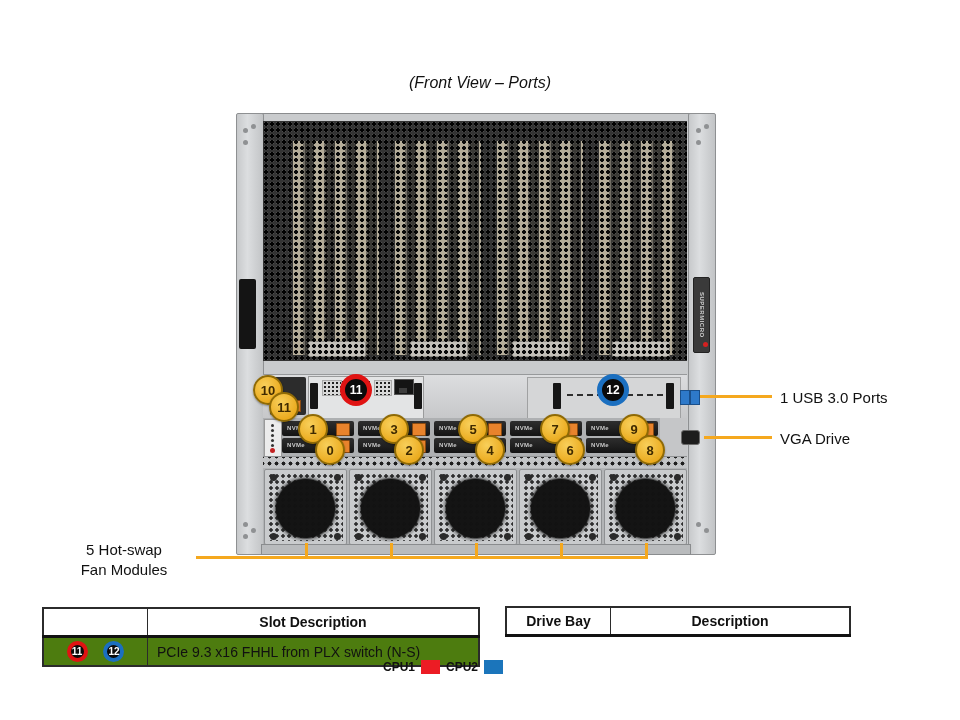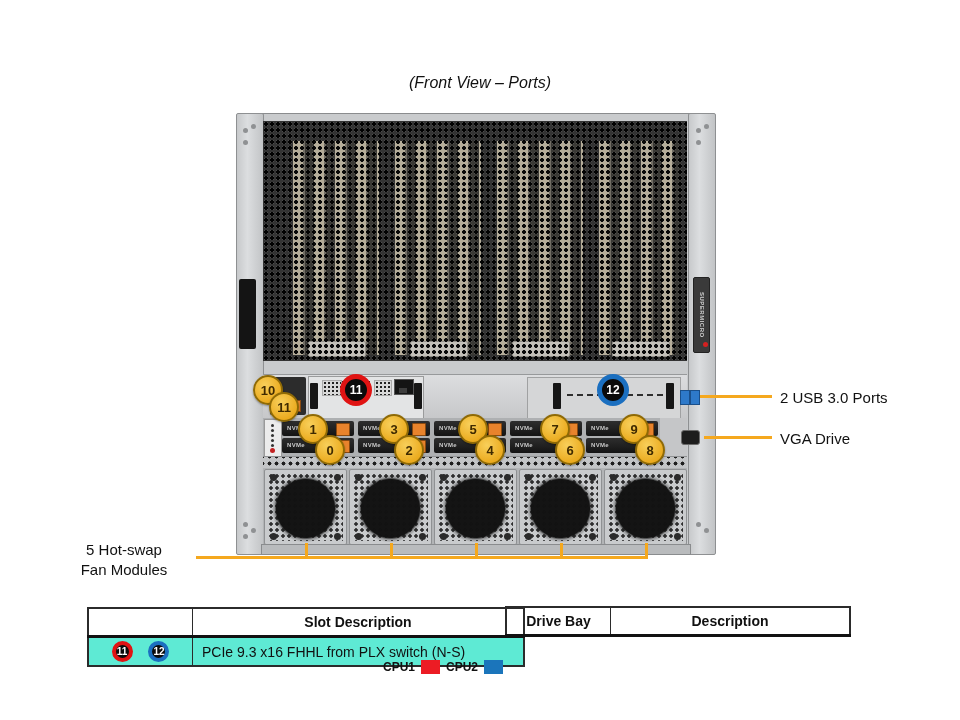--- a/index.html
+++ b/index.html
@@ -64,27 +64,27 @@
   .ring.red{border:5px solid #e01313;}
   .ring.blue{border:5px solid #1b6fc0;}
 
   
   .yline{position:absolute;background:#f5a81e;z-index:20;}
   .ann{position:absolute;font-size:15px;color:#111;z-index:20;}
   .fan-label{position:absolute;left:55px;top:540px;width:138px;text-align:center;font-size:15px;line-height:20px;color:#111;}
 
   
   table{border-collapse:collapse;font-size:14px;color:#111;}
-  .slot-table{position:absolute;left:42px;top:607px;width:438px;border:2px solid #2b2b2b;margin-left:45px;}
+  .slot-table{position:absolute;left:42px;top:607px;width:438px;border:2px solid #2b2b2b;}
   .drive-table{position:absolute;left:505px;top:606px;width:346px;border:2px solid #2b2b2b;}
   th,td{border:1.5px solid #2b2b2b;padding:0;}
   th{font-weight:bold;text-align:center;height:26px;border-bottom:3px solid #111;}
   td{height:27px;}
   td.desc{text-align:left;padding-left:9px;font-size:14px;}
-  .gray{background:#5eead4;border-radius:9px;}
+  .gray{background:#4d7c0f;border-radius:9px;}
   .badge-cell{text-align:center;white-space:nowrap;}
   .tring{display:inline-flex;width:13px;height:13px;border-radius:50%;background:#0b0b0b;color:#fff;font-size:10px;font-weight:bold;align-items:center;justify-content:center;vertical-align:middle;margin:0 6px;}
   .tring.red{border:4px solid #e01313;}
   .tring.blue{border:4px solid #1b6fc0;}
   .tgold{display:inline-flex;width:15px;height:15px;border-radius:50%;background:radial-gradient(circle at 38% 32%,#f8cf5a,#eaa91c 75%);border:2px solid #8f6a06;color:#6b1500;font-size:10px;font-weight:bold;align-items:center;justify-content:center;vertical-align:middle;}
   .tdash{display:inline-block;margin:0 5px;font-weight:bold;vertical-align:middle;}
   .legend{position:absolute;left:383px;top:660px;display:flex;align-items:center;gap:6px;font-size:12px;font-weight:bold;color:#111;}
   .swatch{width:19px;height:14px;display:inline-block;}
   .swatch.red{background:#ec1c24;}
   .swatch.blue{background:#1b75bb;}
@@ -245,21 +245,21 @@
   <div class="gold" style="left:473px;top:429px;">5</div>
   <div class="gold" style="left:555px;top:429px;">7</div>
   <div class="gold" style="left:634px;top:429px;">9</div>
   <div class="gold" style="left:330px;top:450px;">0</div>
   <div class="gold" style="left:409px;top:450px;">2</div>
   <div class="gold" style="left:490px;top:450px;">4</div>
   <div class="gold" style="left:570px;top:450px;">6</div>
   <div class="gold" style="left:650px;top:450px;">8</div>
 
   <div class="yline" style="left:700px;top:395px;width:72px;height:3px;"></div>
-  <div class="ann" style="left:780px;top:389px;">2 USB 3.0 Ports</div>
+  <div class="ann" style="left:780px;top:389px;">1 USB 3.0 Ports</div>
 
   <div class="yline" style="left:704px;top:436px;width:68px;height:3px;"></div>
   <div class="ann" style="left:780px;top:430px;">VGA Drive</div>
 
   <div class="yline" style="left:305px;top:543px;width:3px;height:15px;"></div>
   <div class="yline" style="left:390px;top:543px;width:3px;height:15px;"></div>
   <div class="yline" style="left:475px;top:543px;width:3px;height:15px;"></div>
   <div class="yline" style="left:560px;top:543px;width:3px;height:15px;"></div>
   <div class="yline" style="left:645px;top:543px;width:3px;height:15px;"></div>
   <div class="yline" style="left:196px;top:556px;width:452px;height:3px;"></div>

